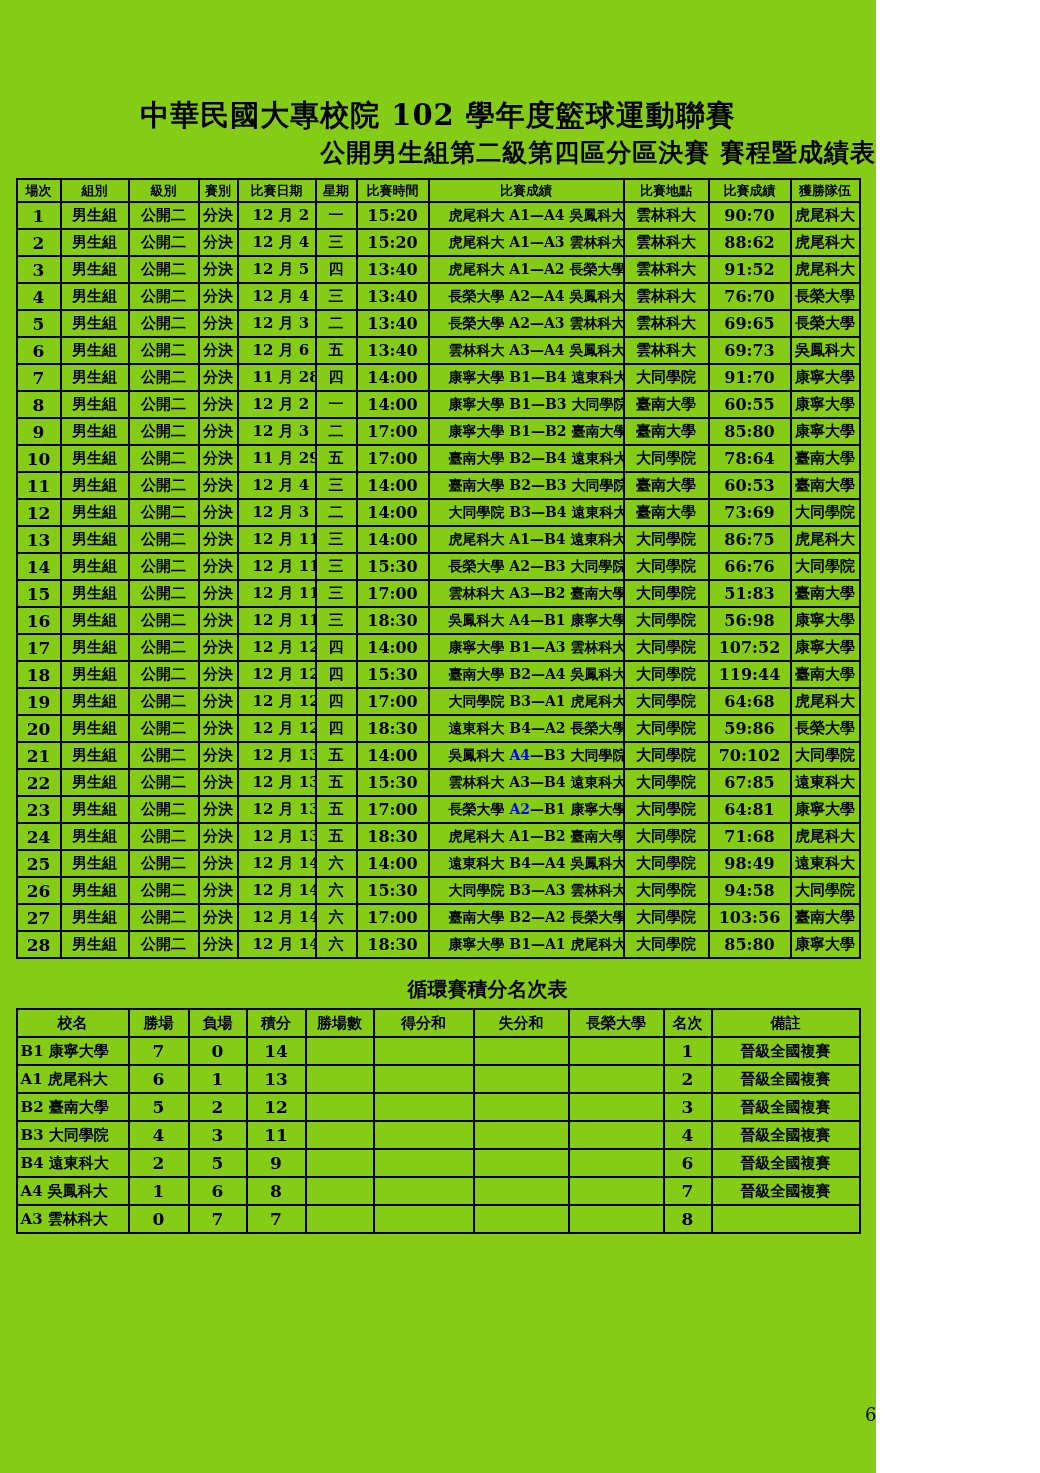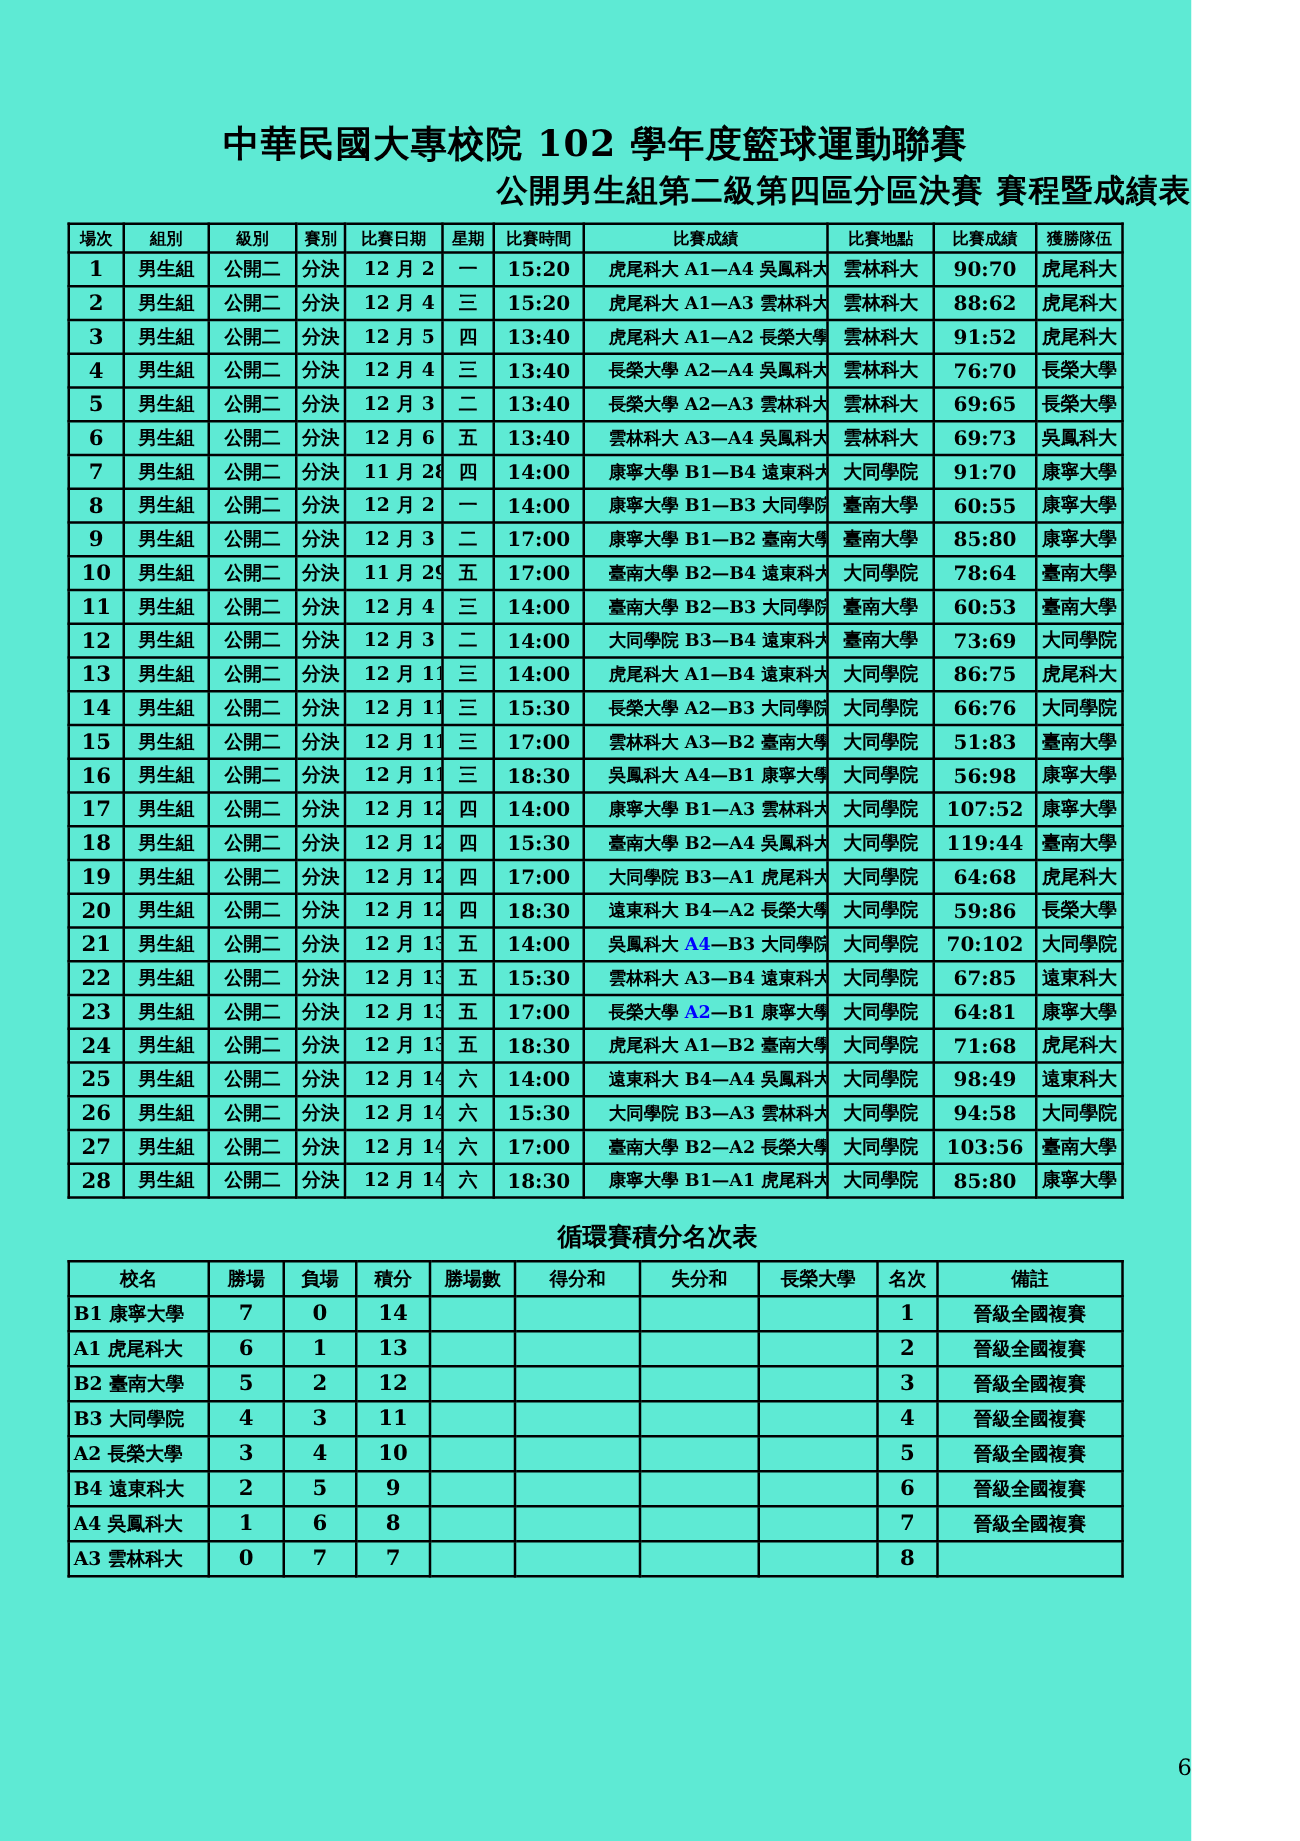--- a/index.html
+++ b/index.html
@@ -4,23 +4,23 @@
 <style>
   html, body {
     margin: 0;
     padding: 0;
     background: #ffffff;
     color: #000000;
     font-family: "DejaVu Serif", "Liberation Serif", serif;
   }
   .page {
     position: relative;
-    width: 953px;
+    width: 876px;
     height: 1473px;
-    background: #5eead4;
+    background: #84cc16;
     overflow: hidden;
   }
   .doc-title {
     margin: 96px 0 0 0;
     text-align: center;
     font-size: 29px;
     font-weight: bold;
     line-height: 38px;
     letter-spacing: 1px;
   }
@@ -568,32 +568,20 @@
           <td class="c-num">3</td>
           <td class="c-num">11</td>
           <td class="c-num"></td>
           <td class="c-num"></td>
           <td class="c-num"></td>
           <td class="c-num"></td>
           <td class="c-num">4</td>
           <td class="c-note">晉級全國複賽</td>
         </tr>
         <tr>
-          <td class="c-school">A2 長榮大學</td>
-          <td class="c-num">3</td>
-          <td class="c-num">4</td>
-          <td class="c-num">10</td>
-          <td class="c-num"></td>
-          <td class="c-num"></td>
-          <td class="c-num"></td>
-          <td class="c-num"></td>
-          <td class="c-num">5</td>
-          <td class="c-note">晉級全國複賽</td>
-        </tr>
-        <tr>
           <td class="c-school">B4 遠東科大</td>
           <td class="c-num">2</td>
           <td class="c-num">5</td>
           <td class="c-num">9</td>
           <td class="c-num"></td>
           <td class="c-num"></td>
           <td class="c-num"></td>
           <td class="c-num"></td>
           <td class="c-num">6</td>
           <td class="c-note">晉級全國複賽</td>

